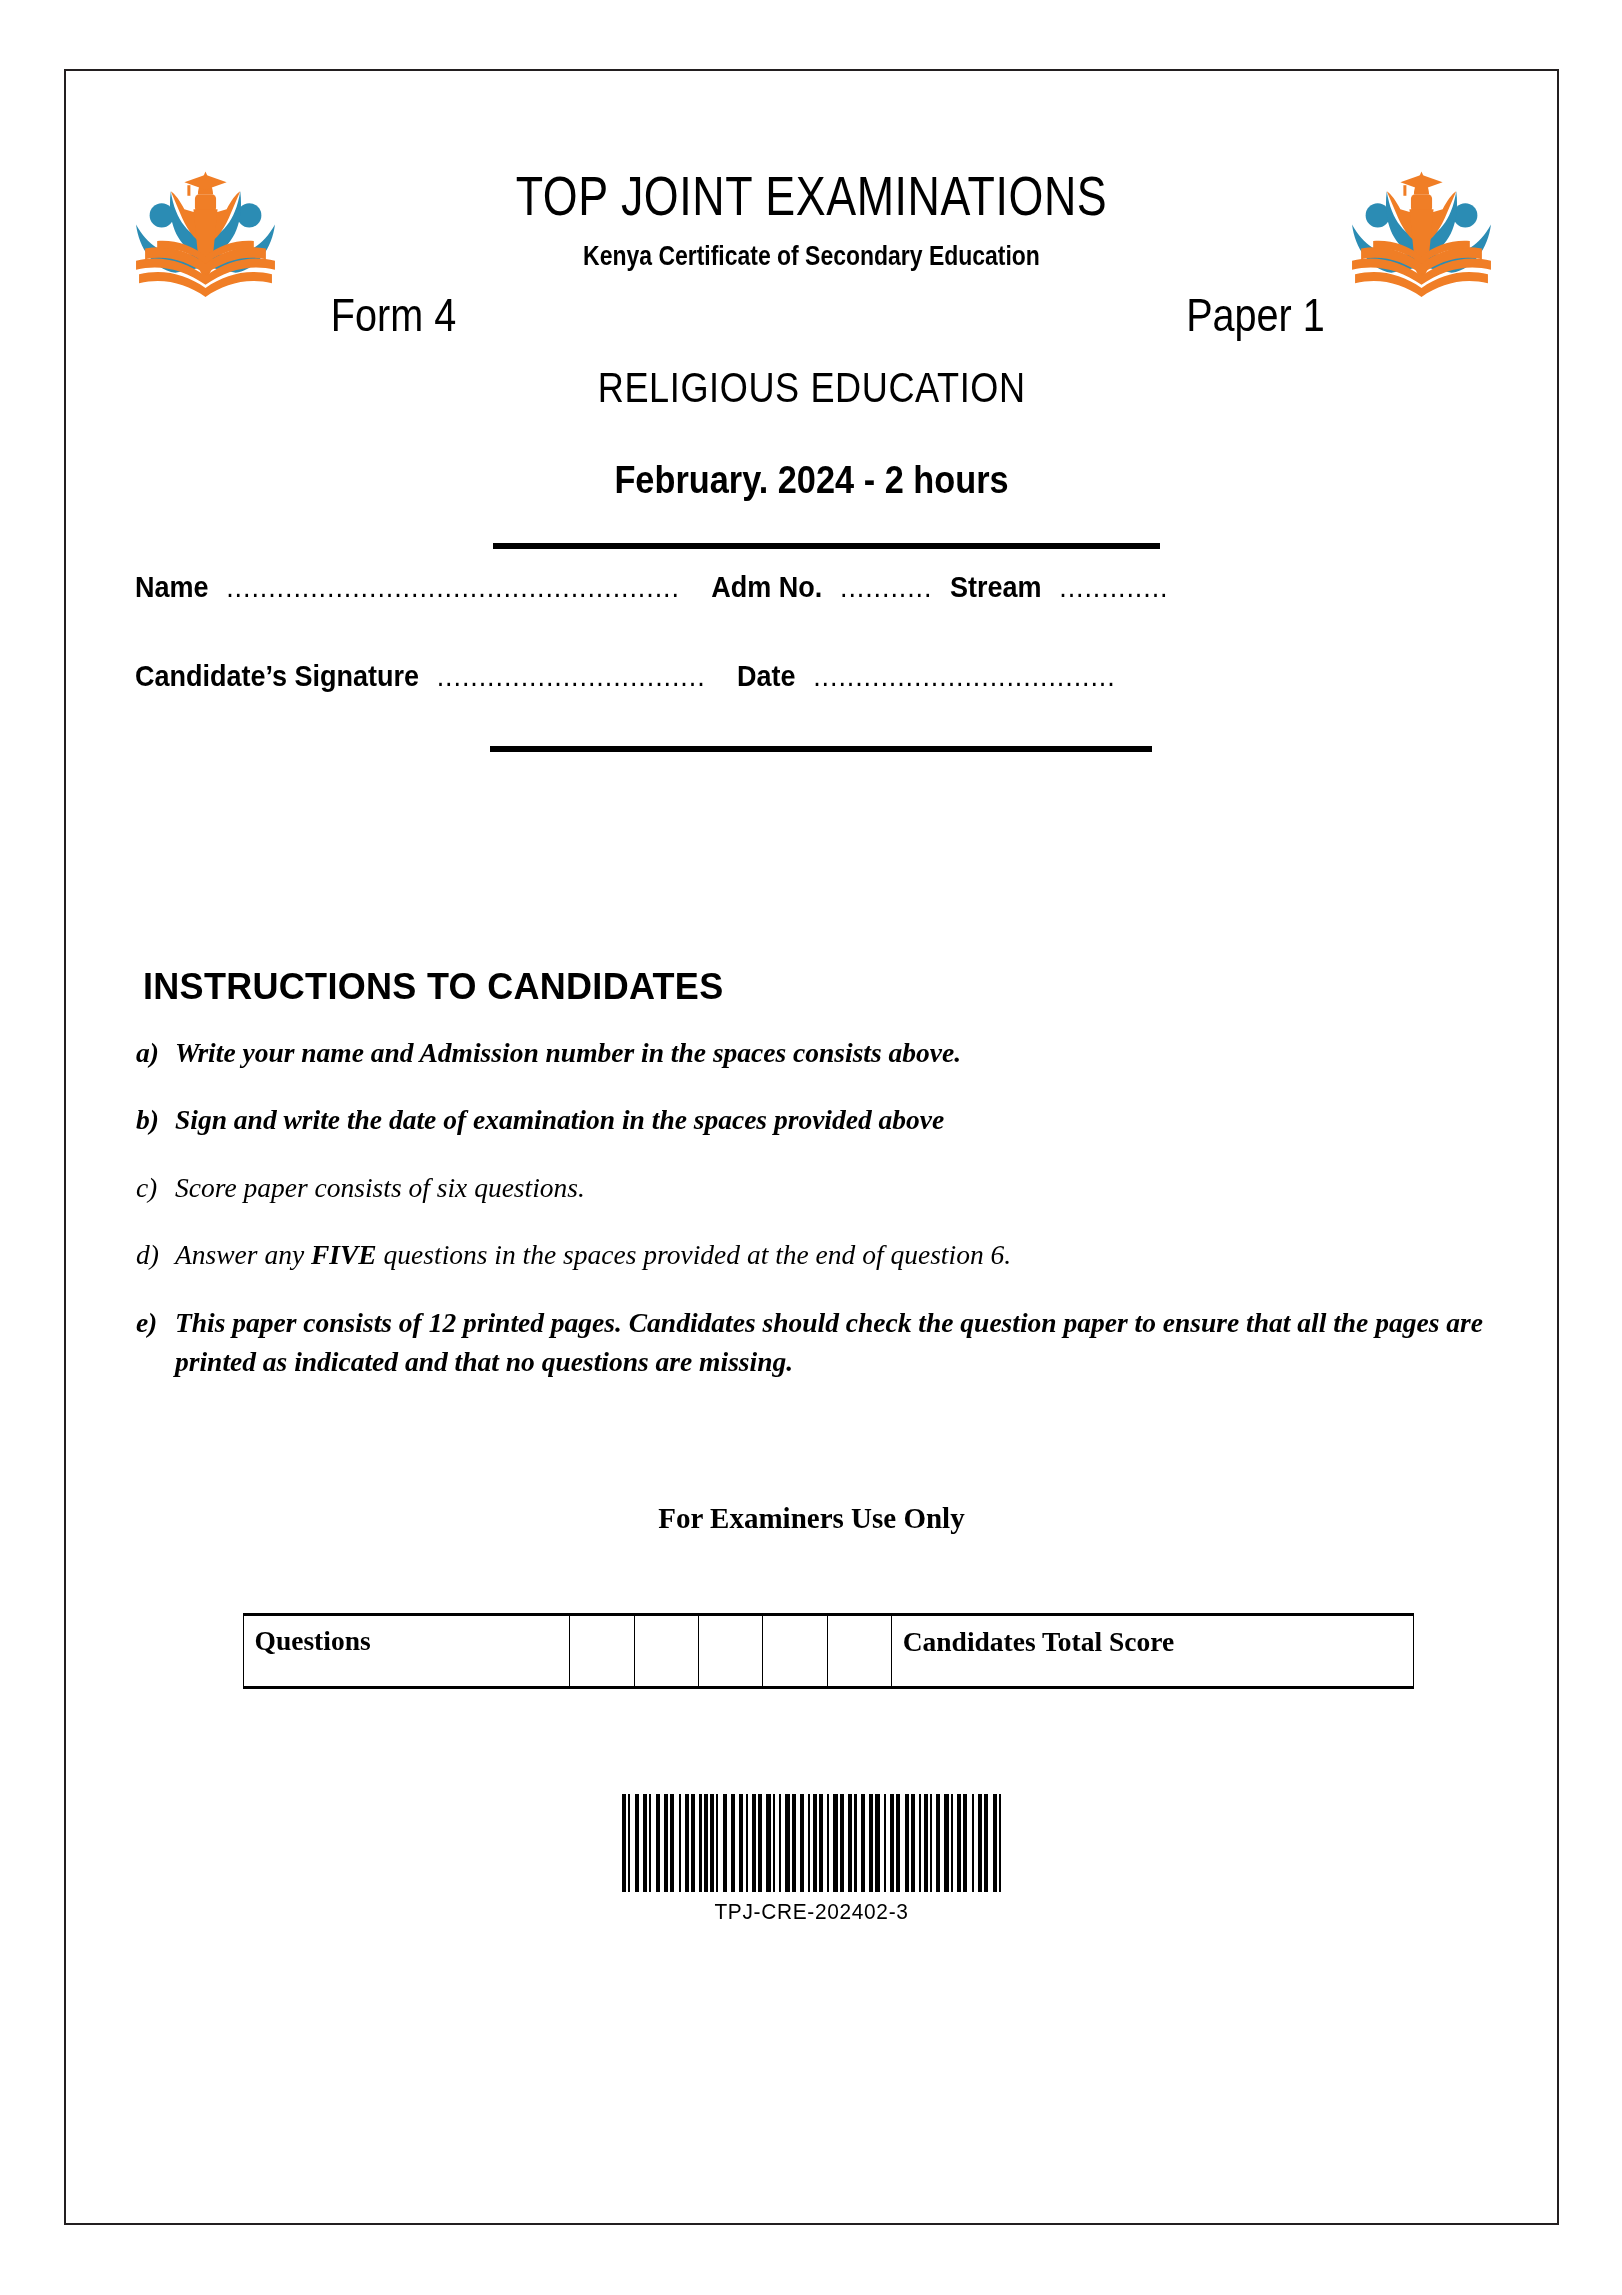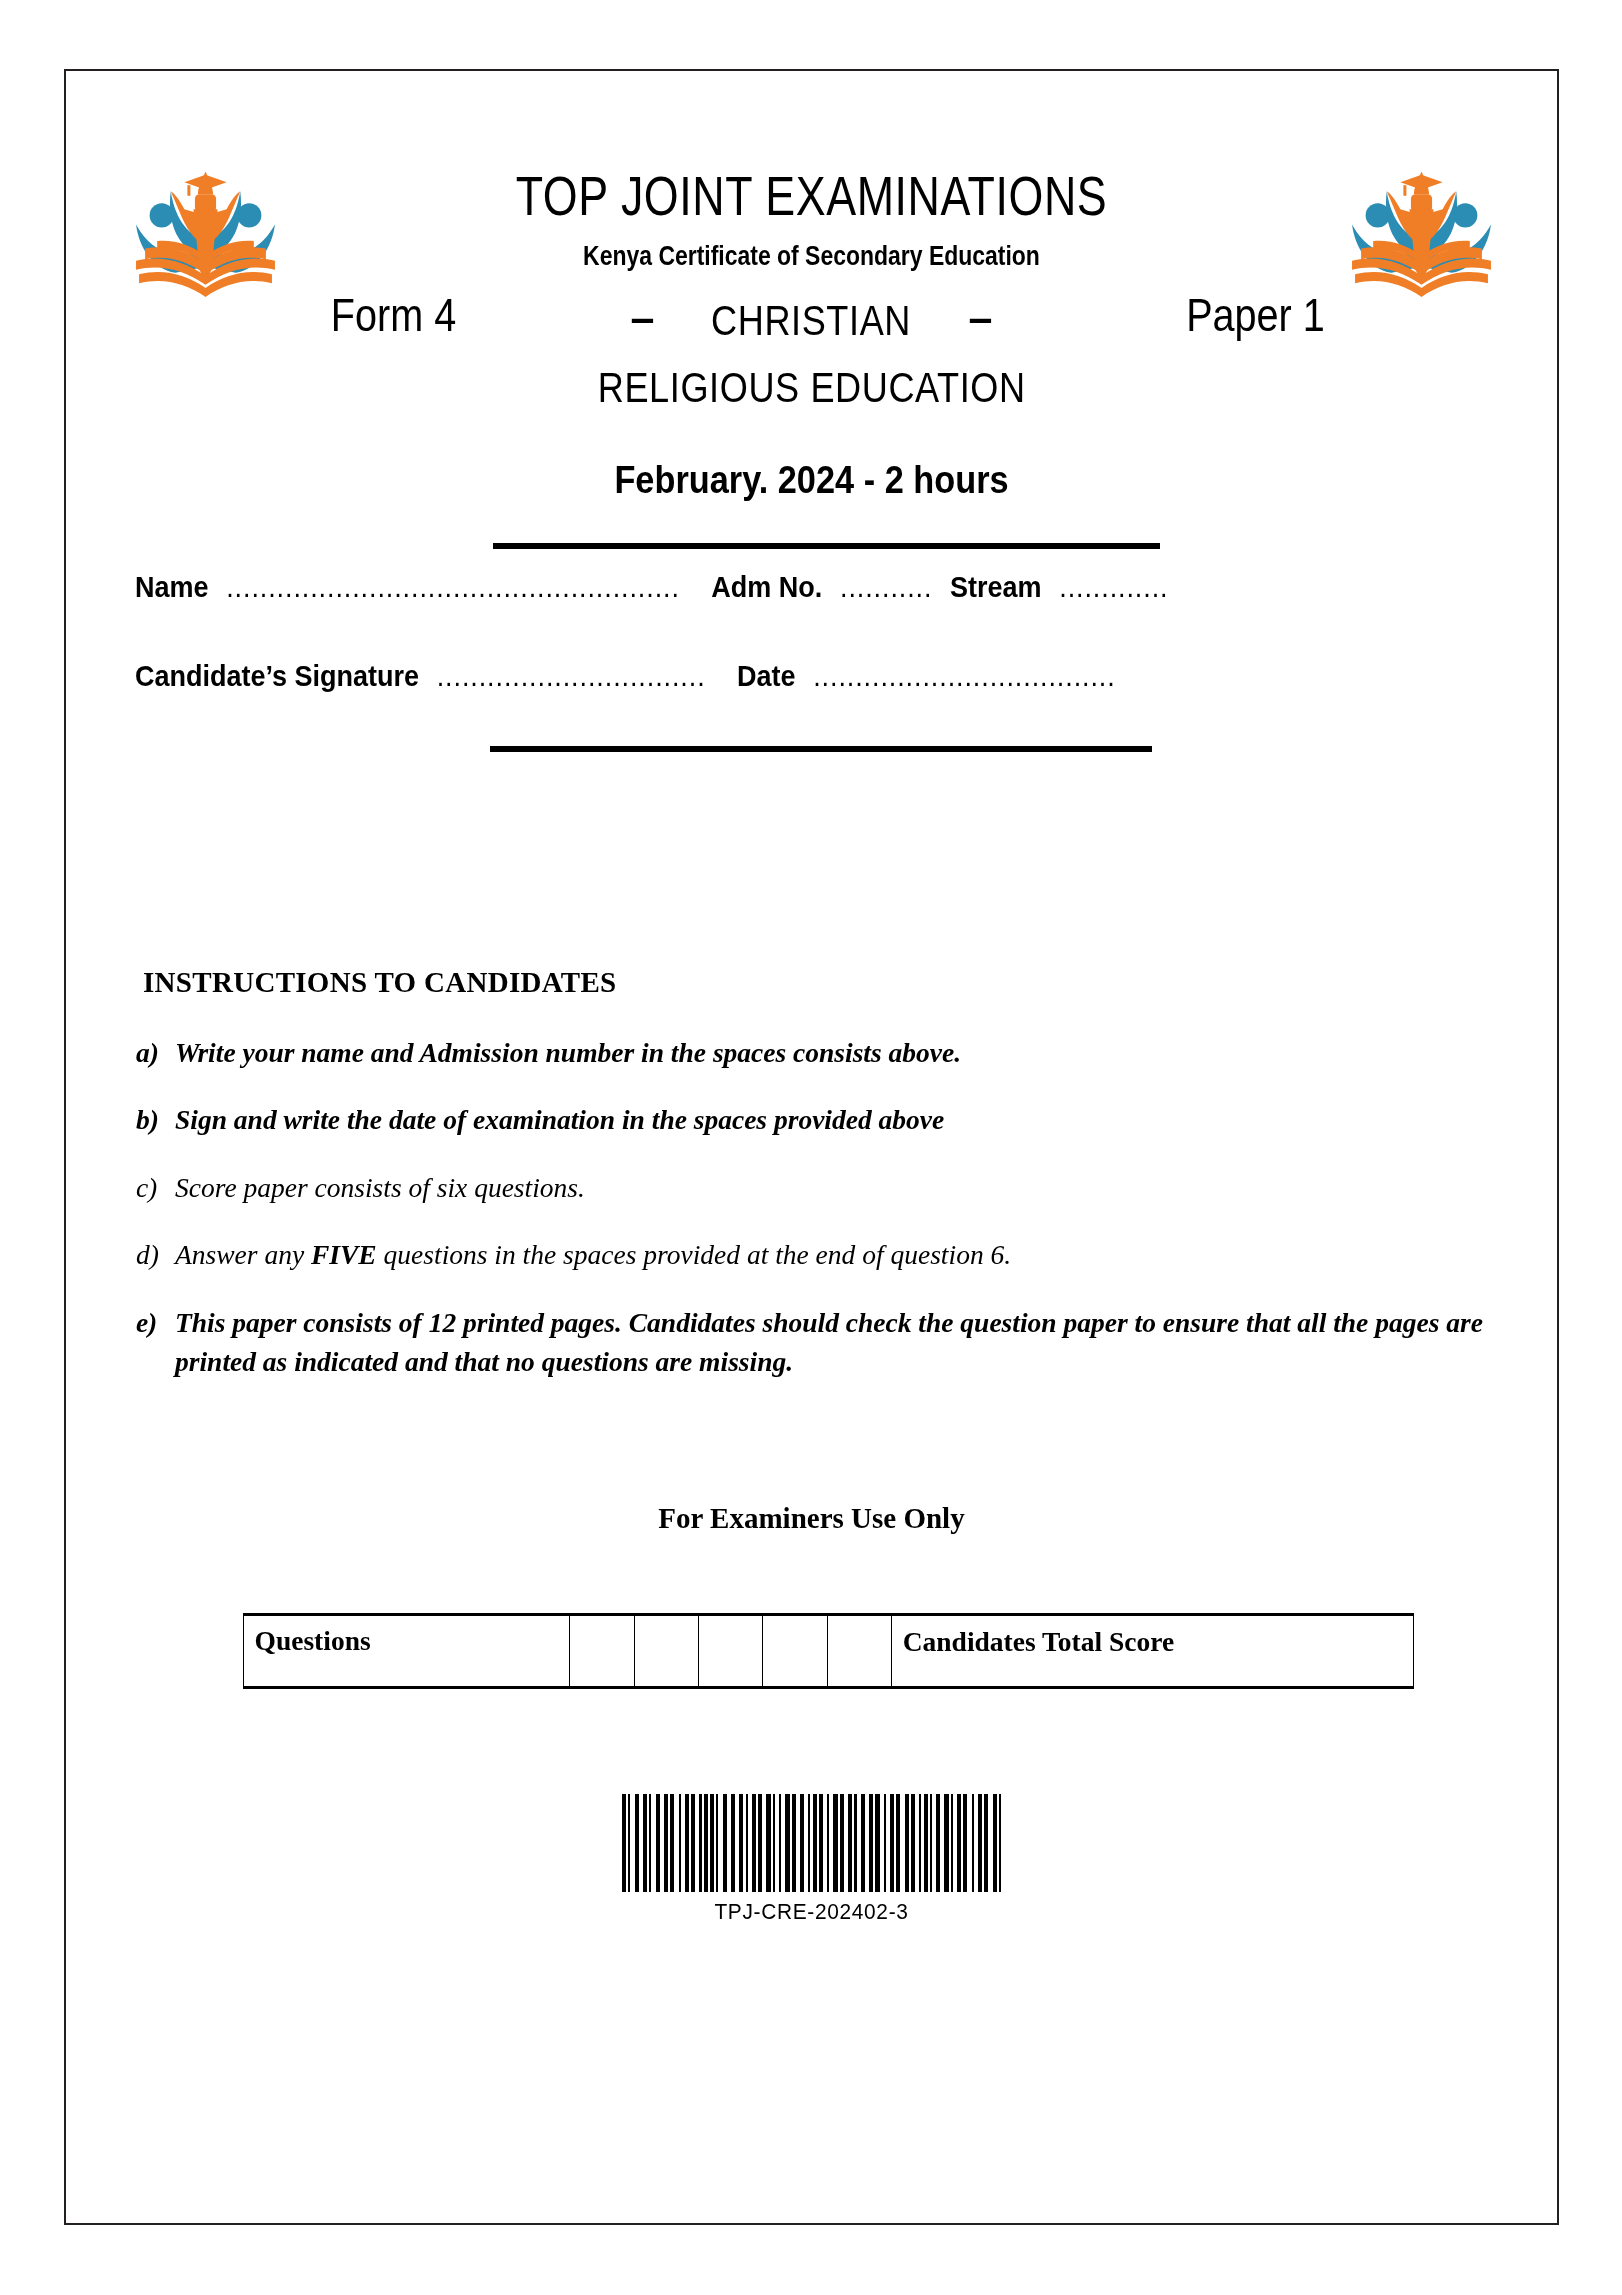--- a/index.html
+++ b/index.html
@@ -158,23 +158,23 @@
   #sig-line  { left: 69px; top: 590px; }
   .fl-label { font-weight: bold; }
   .dots { letter-spacing: 1px; }
   .gap-sm { display: inline-block; width: 19.6px; }
   .gap-md { display: inline-block; width: 35px; }
 
   
   #instructions-heading {
     position: absolute;
     left: 77px; top: 895px;
-    font-family: Liberation Serif, serif;
-    font-weight: bold;
-    font-size: 29px;
+    font-family: Liberation Sans, sans-serif;
+    font-weight: bold;
+    font-size: 36px;
     letter-spacing: 0.3px;
     white-space: nowrap;
   }
   #instructions-list {
     position: absolute;
     left: 62px; top: 962px;
     width: 1361px;
     font-family: "Liberation Serif", serif;
     font-style: italic;
     font-size: 27.5px;
@@ -310,23 +310,20 @@
       <path d="M18 57 C30 56 41 60 50 67 L50 72 C41 65 30 61 18 62 Z" fill="#F07E26"></path>
       <path d="M82 57 C70 56 59 60 50 67 L50 72 C59 65 70 61 82 62 Z" fill="#F07E26"></path>
     </svg>
   </div>
 
   <div class="hdr" id="exam-title">TOP JOINT EXAMINATIONS</div>
   <div class="hdr" id="exam-subtitle">Kenya Certificate of Secondary Education</div>
 
   <div id="subject-row">
     <div id="form-label">Form 4</div>
-    <div id="subject-line1">
-      <span class="dash">–</span><span class="word">CHRISTIAN</span><span class="dash">–</span>
-    </div>
     <div id="paper-label">Paper 1</div>
     <div id="subject-line2">
       <span class="word">RELIGIOUS EDUCATION</span>
     </div>
   </div>
 
   <div id="paper-date">February. 2024 - 2 hours</div>
 
   <div class="rule" id="rule-top"></div>
 

